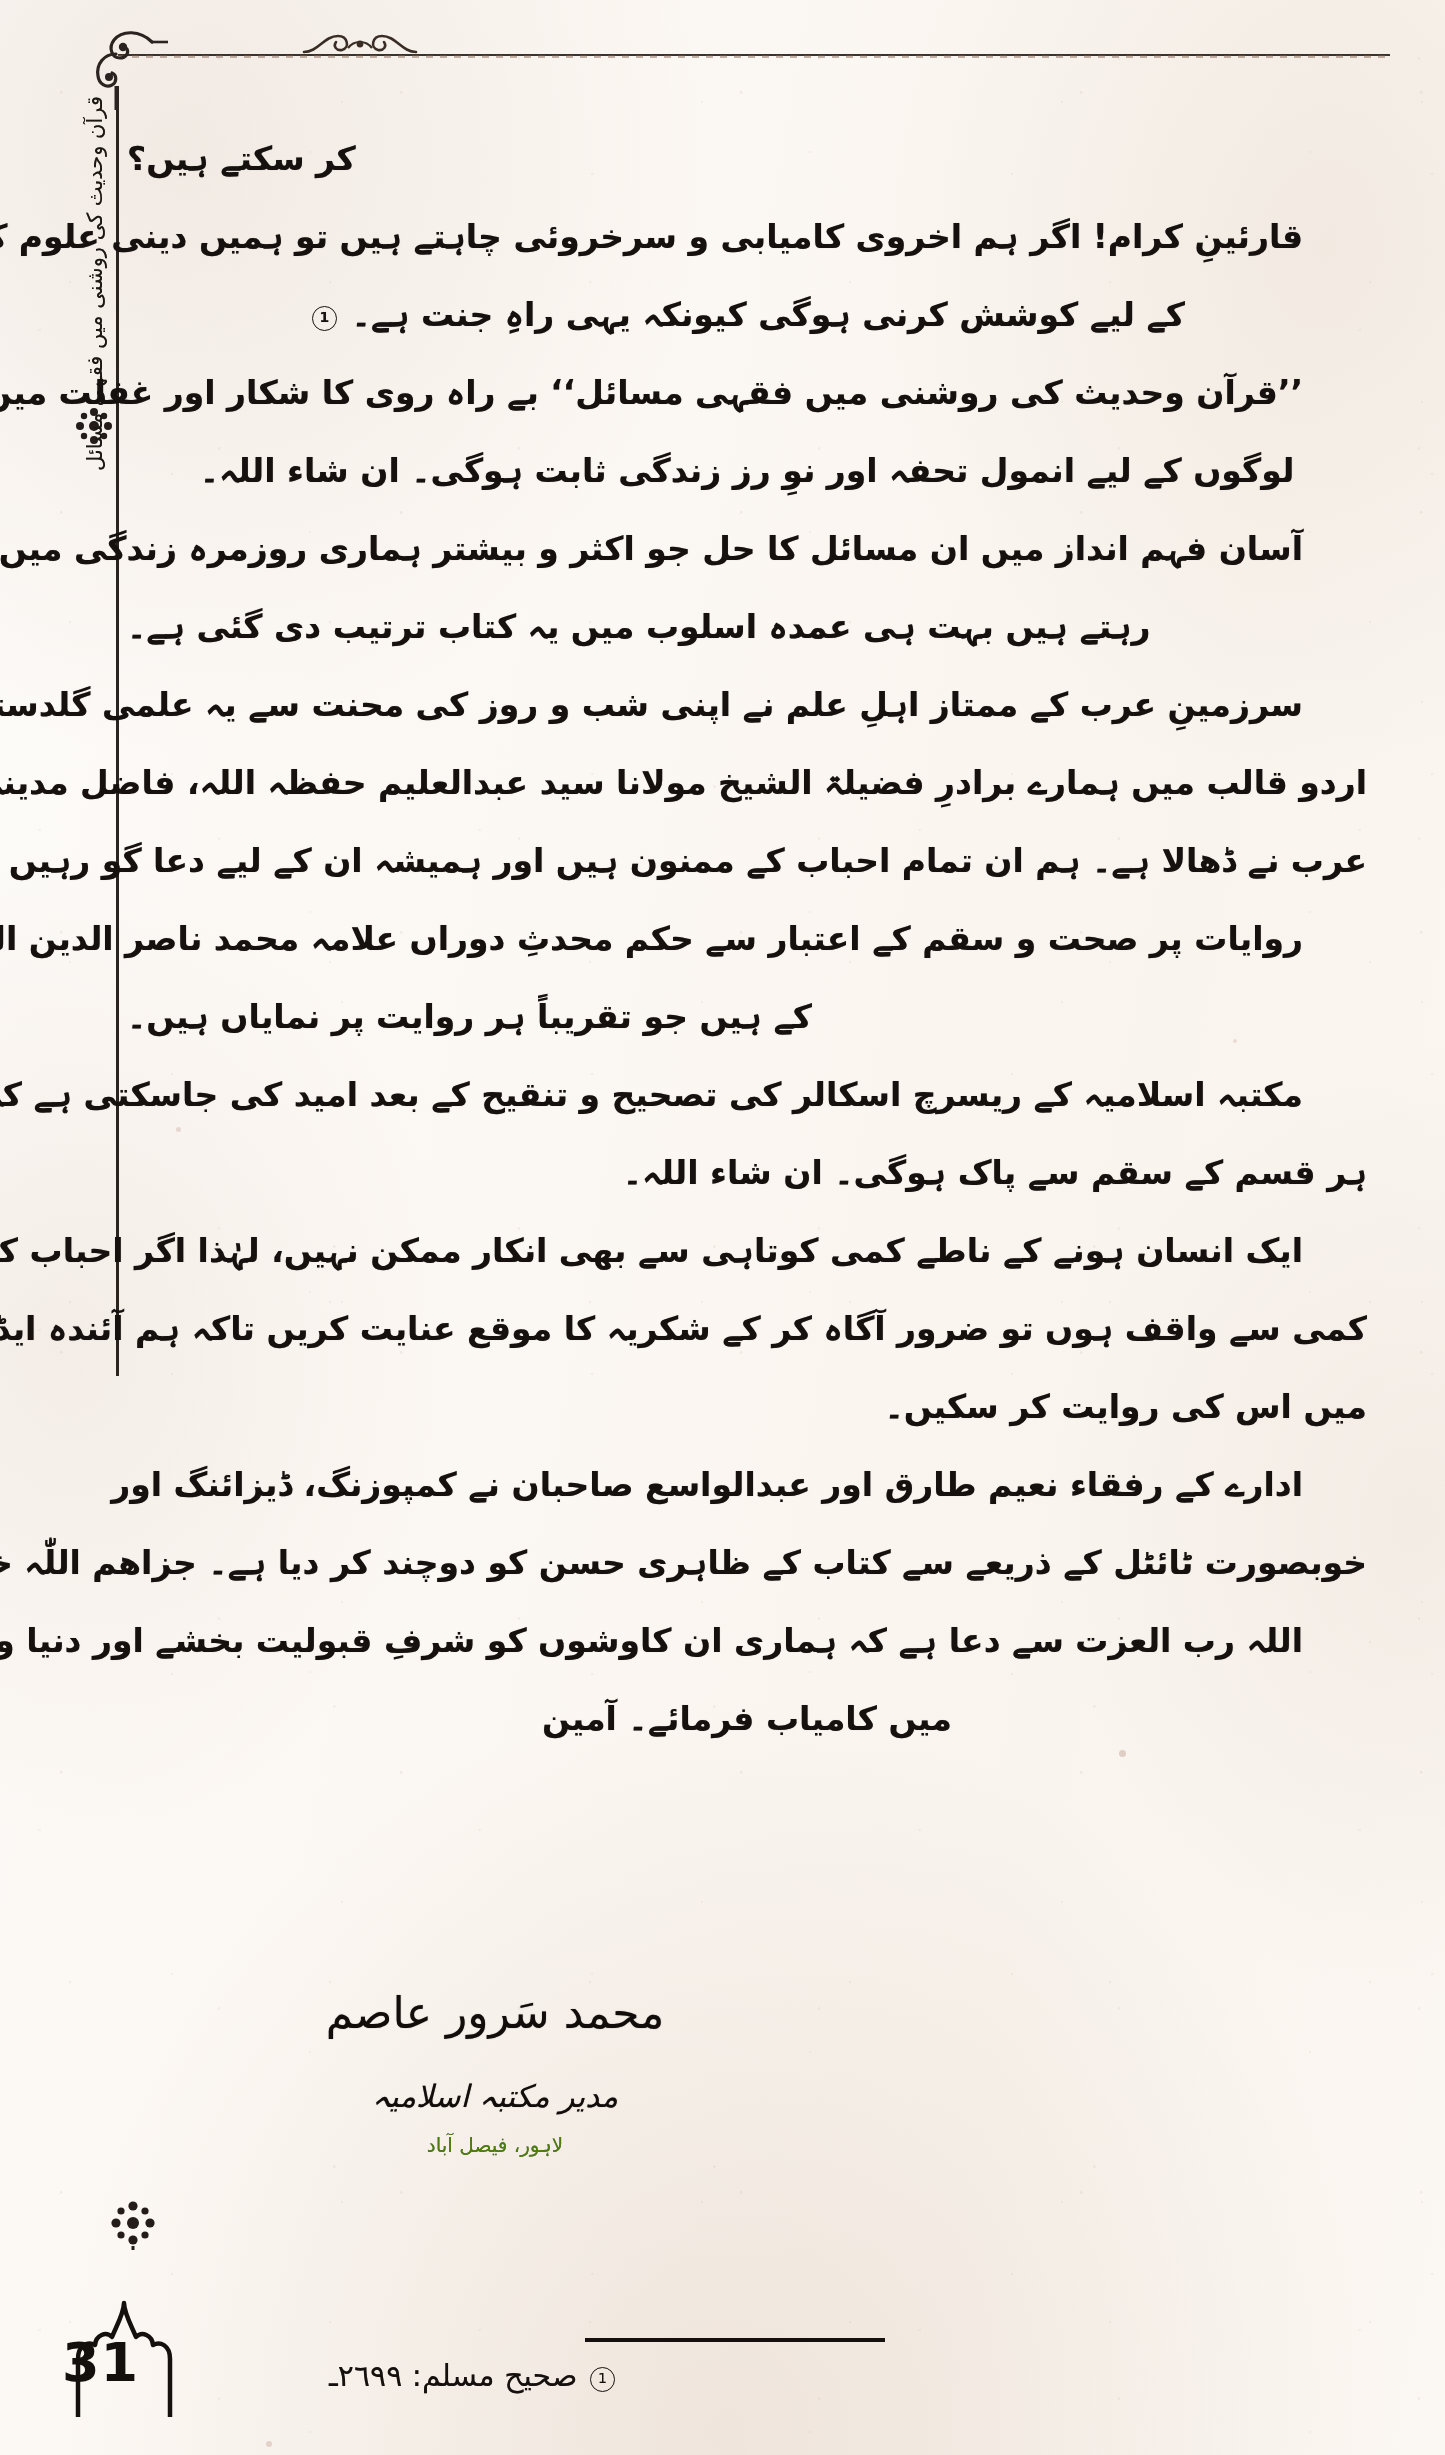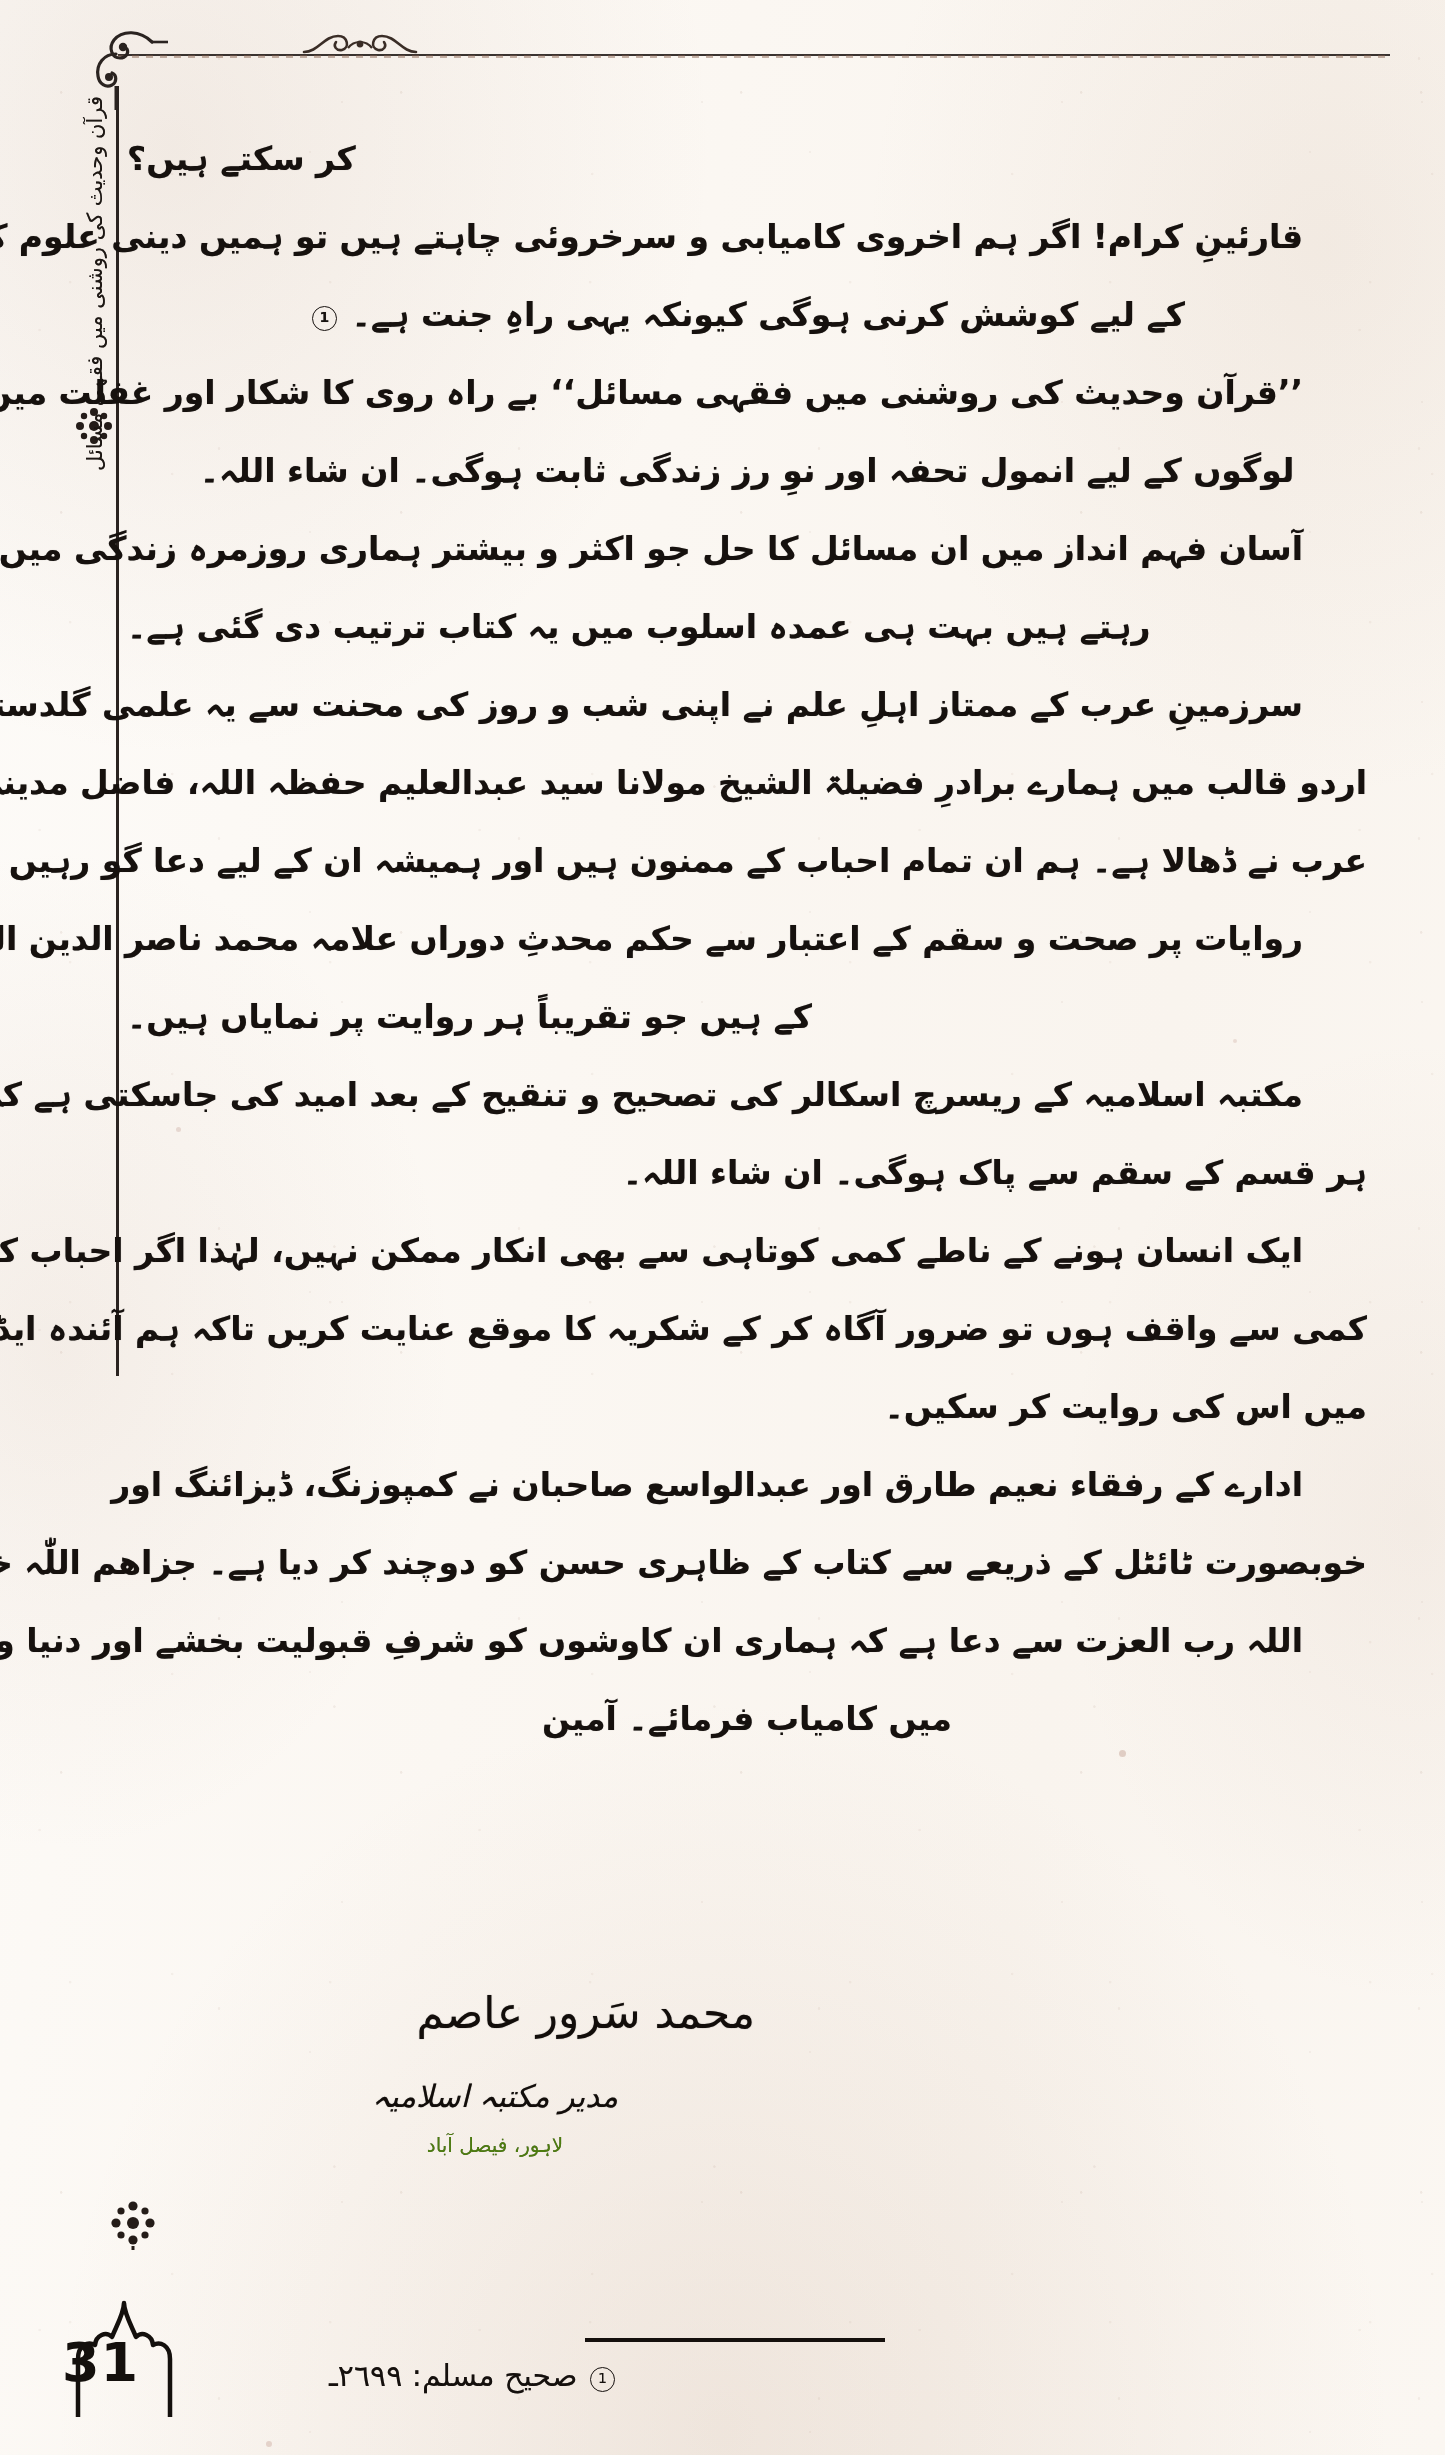--- a/index.html
+++ b/index.html
@@ -119,21 +119,20 @@
 
   
   .sig-block{
     position:absolute;right:690px;top:1985px;
     width:520px;direction:rtl;text-align:center;
   }
   .sig-name{
     font-size:44px;color:#120d0a;line-height:1.25;
     font-family:"DejaVu Sans",sans-serif;
     text-shadow:0 0 1px rgba(0,0,0,.55);
-    text-align:right;
   }
   .sig-role{
     font-size:31px;color:#120d0a;margin-top:36px;line-height:1.3;
     text-shadow:0 0 .8px rgba(0,0,0,.5);
     font-style:italic;
   }
   .sig-city{
     font-size:20px;color:#4d7c0f;margin-top:16px;line-height:1.3;
     text-shadow:0 0 .6px rgba(0,0,0,.5);
   }

